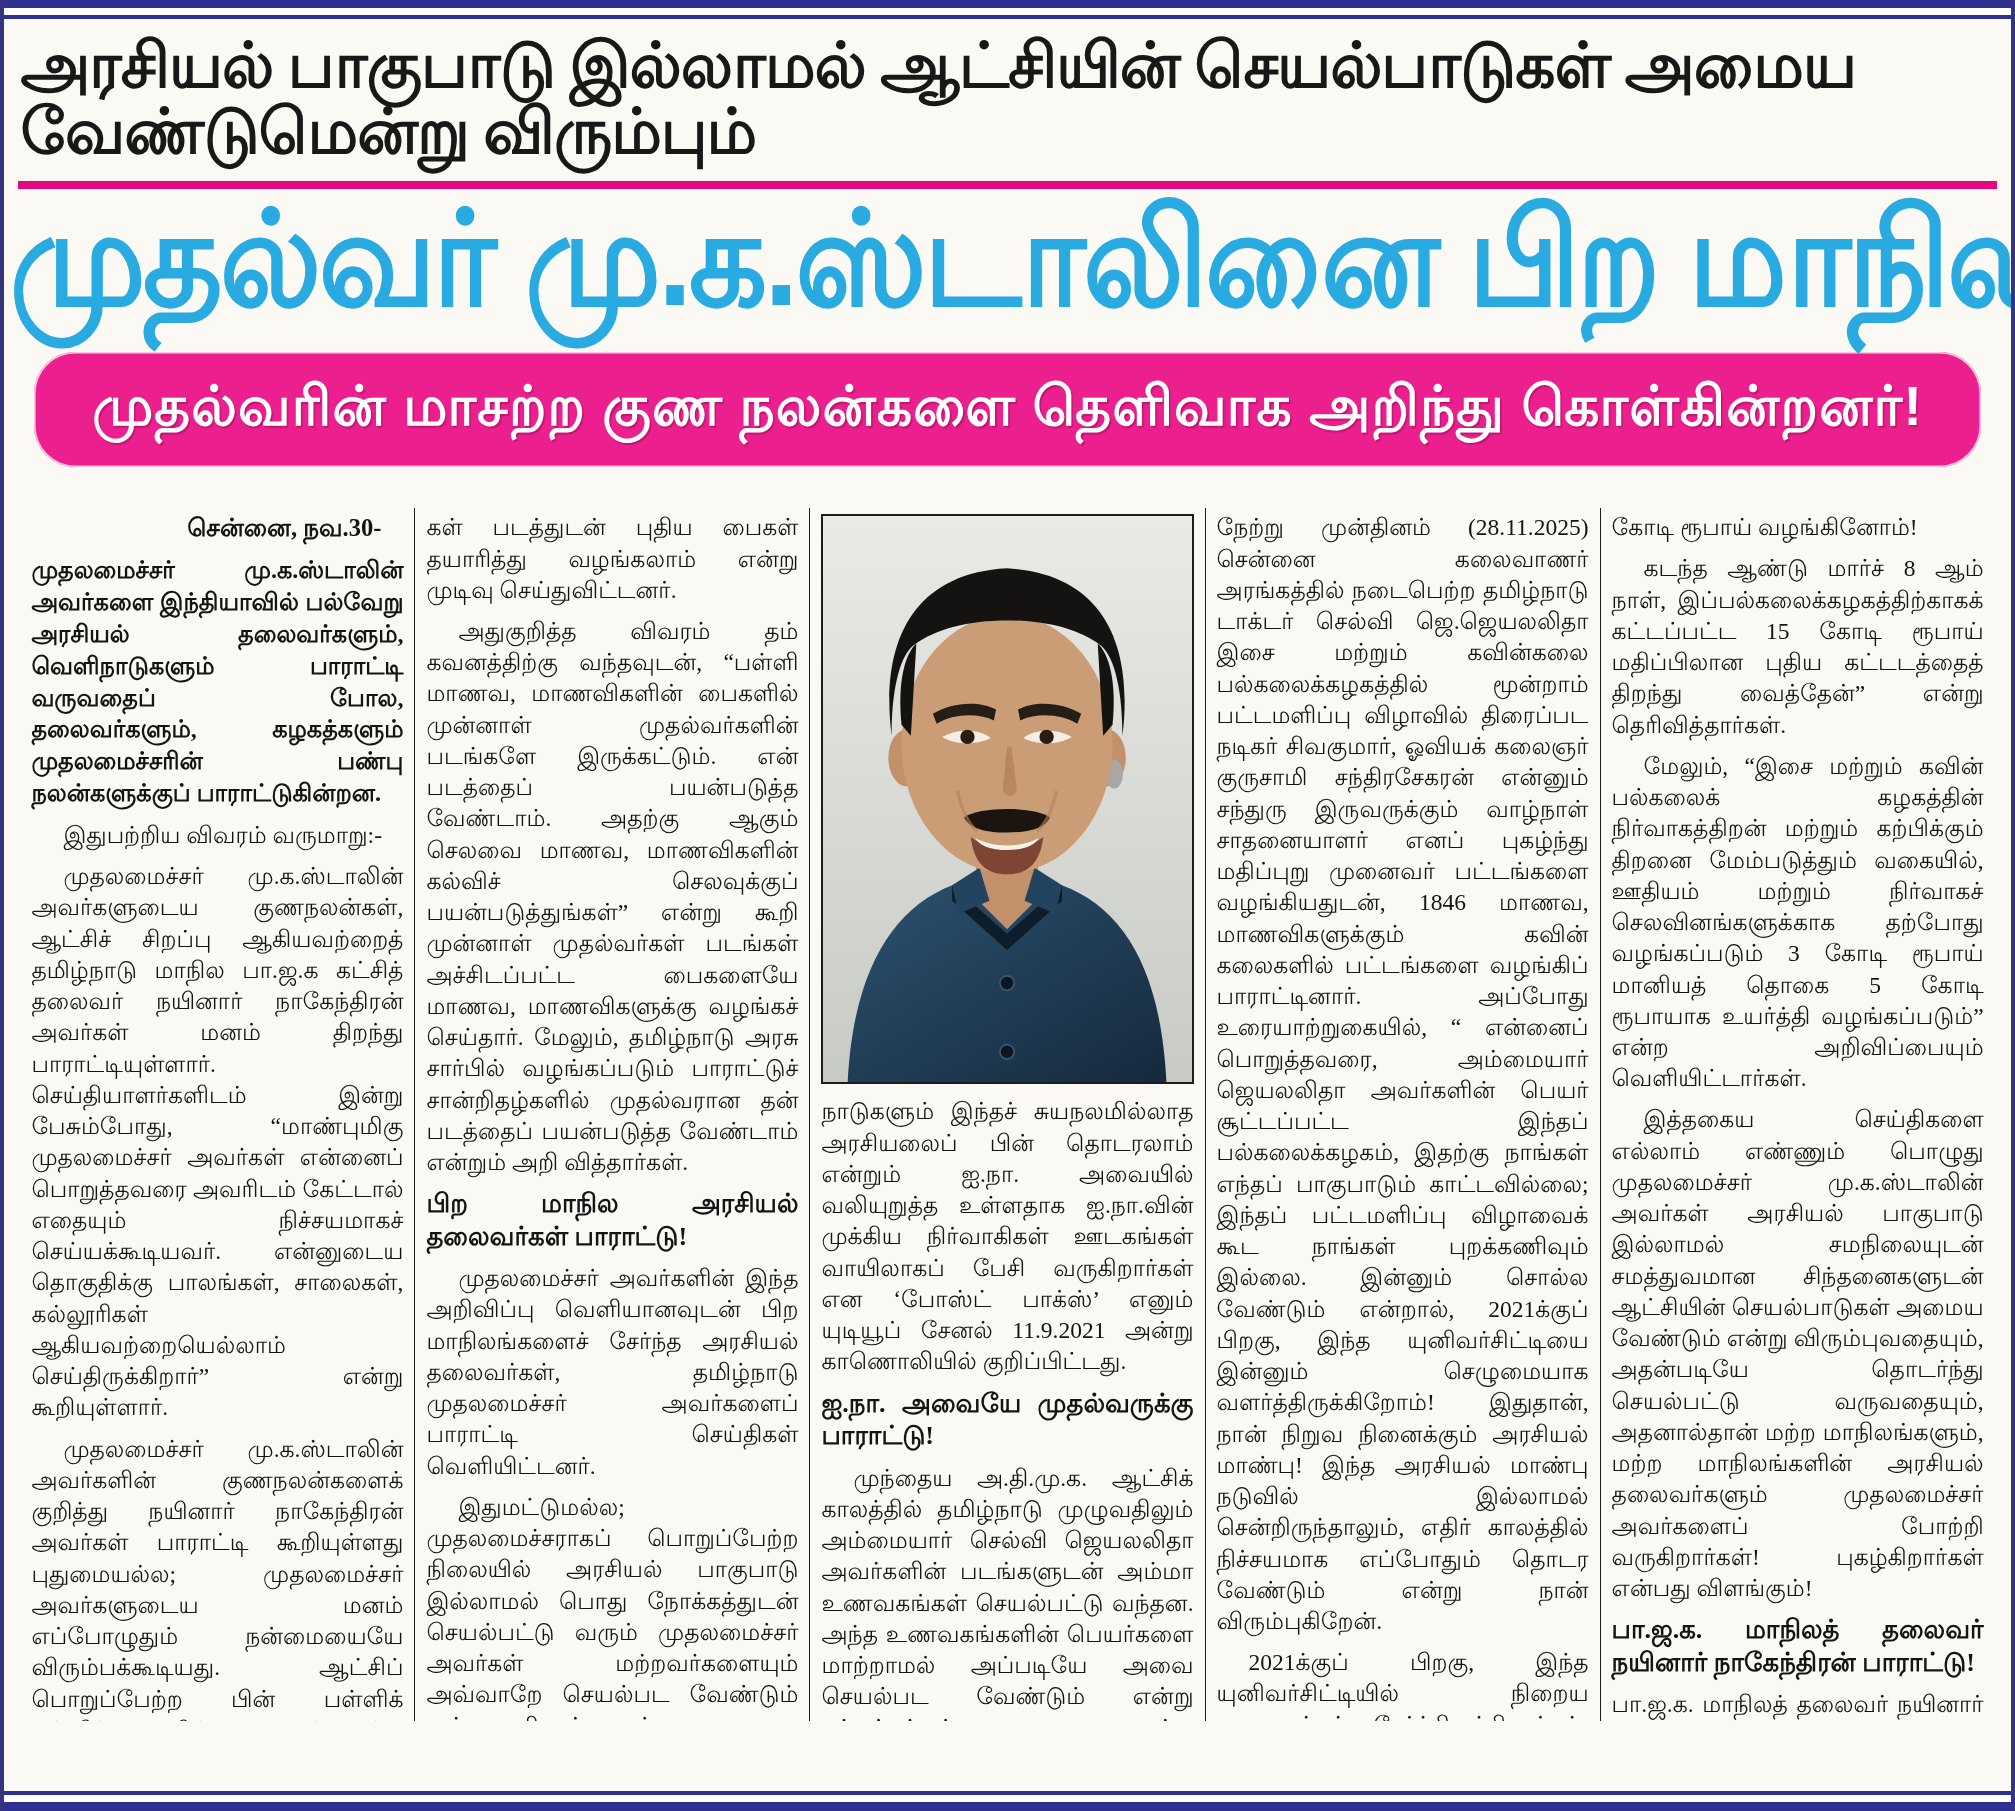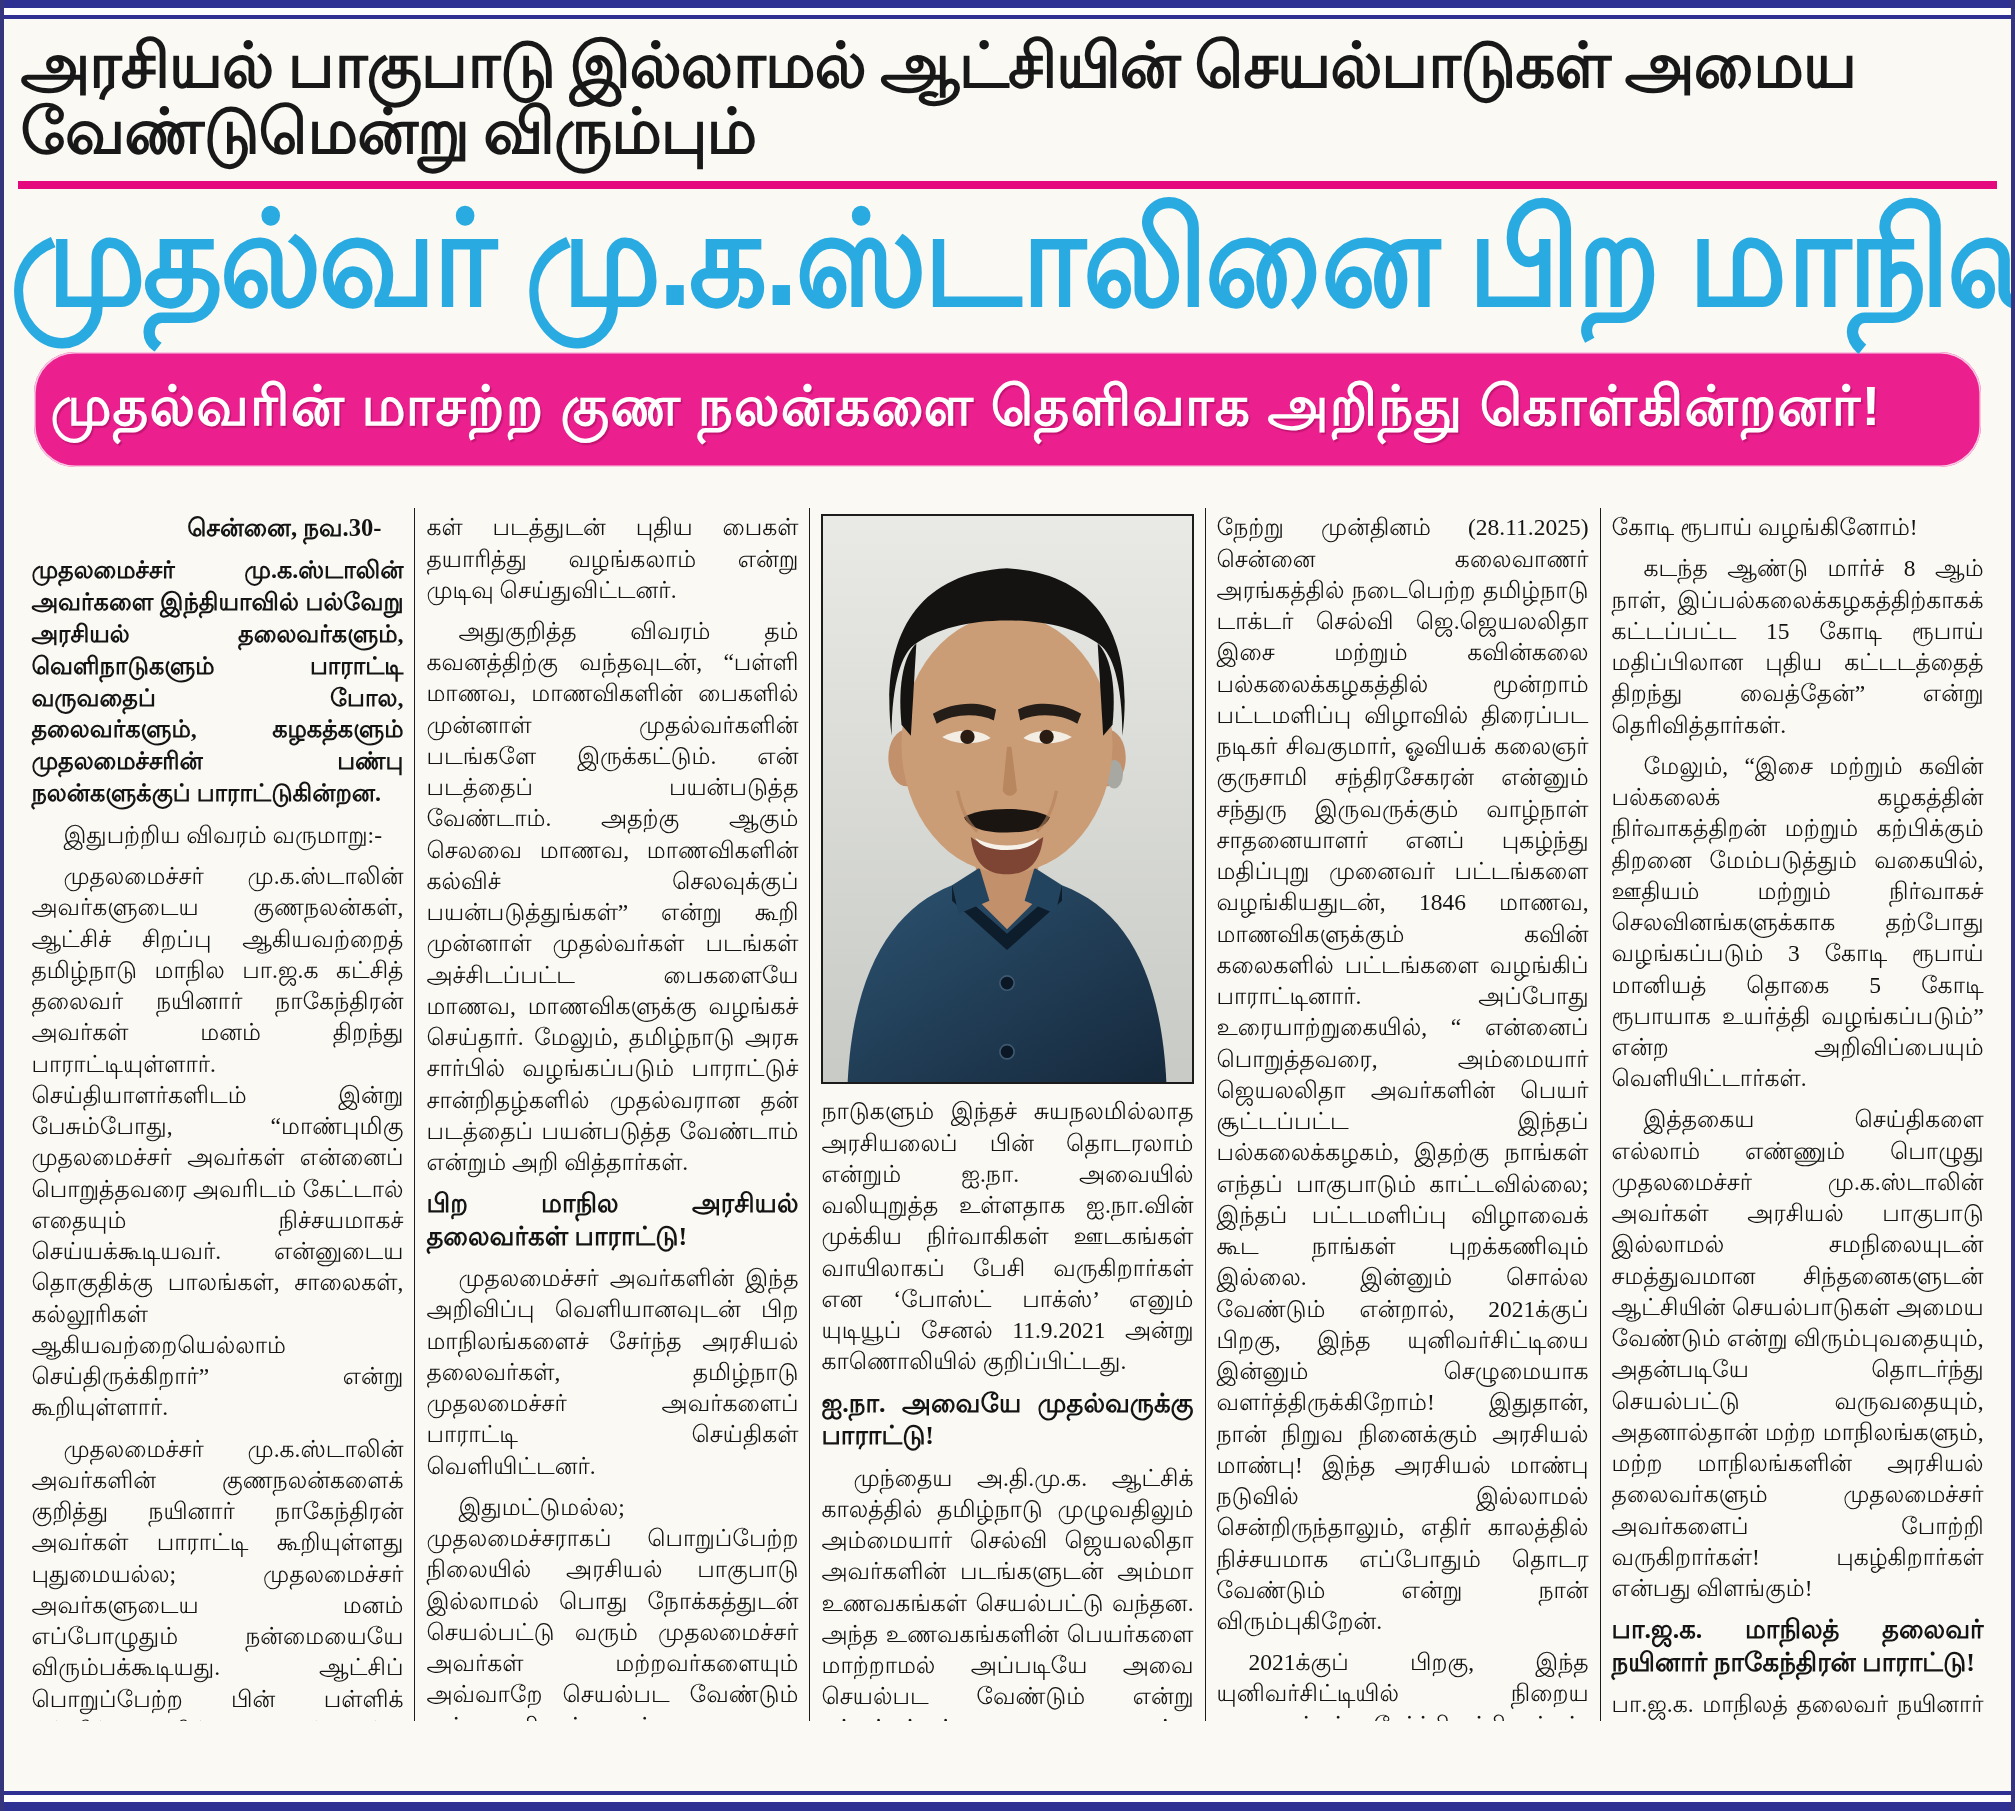--- a/index.html
+++ b/index.html
@@ -24,21 +24,21 @@
   .main-headline{
     margin:2.2px 5.5px; text-align:center;
     font-size:123px; line-height:1.02; font-weight:bold; letter-spacing:-3.3px;
     color:#29abe2;
     font-family:"Liberation Sans", sans-serif;
     transform:scaleY(1.08); transform-origin:top center;
     white-space:nowrap;
   }
   .banner{
     margin:35px 30px 18.6px; background:#ec1f8f; border-radius:41px;
-    padding:22px 16.4px; 
+    padding:22px 16.4px; text-align:center;
     box-shadow:0 0 0 1.6px #f9c9e2 inset;
   }
   .banner-text{
     color:#ffffff; font-size:55px; font-weight:bold; letter-spacing:1.1px;
     font-family:"Liberation Sans", sans-serif;
     text-shadow:1.6px 1.6px 1.1px rgba(120,0,60,.35);
   }
   .columns{
     display:flex; margin:3.3px 16.4px 0; height:1235px; overflow:hidden;
   }

